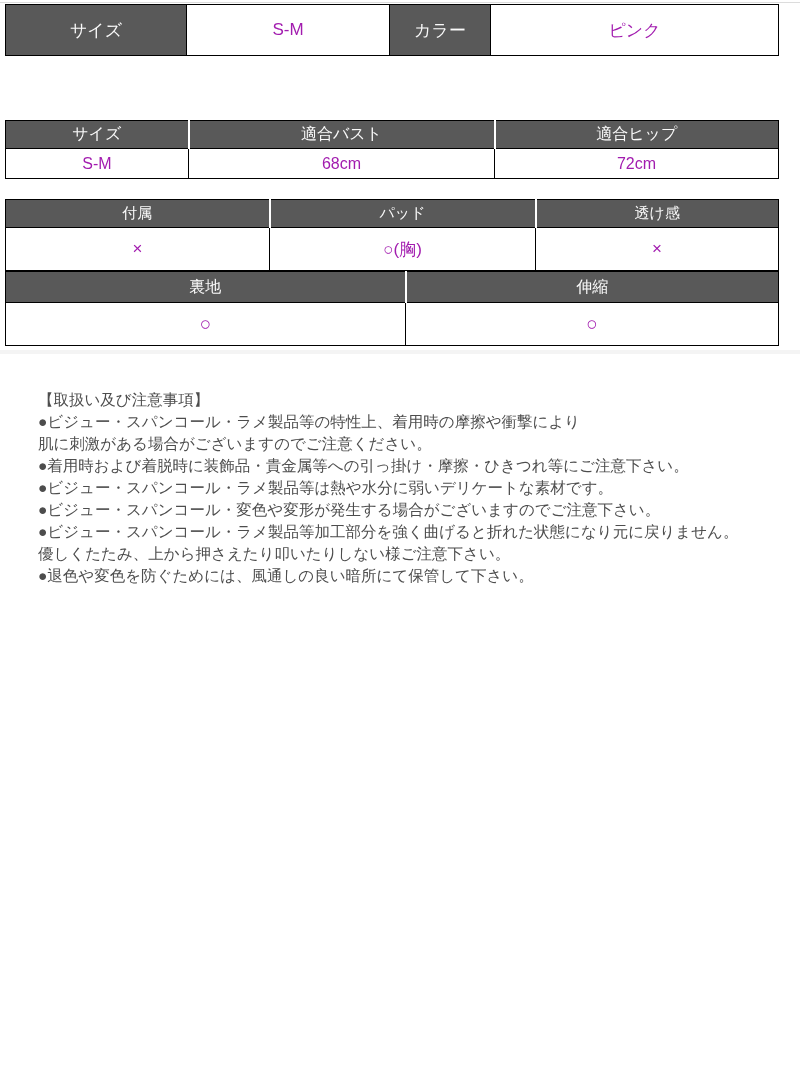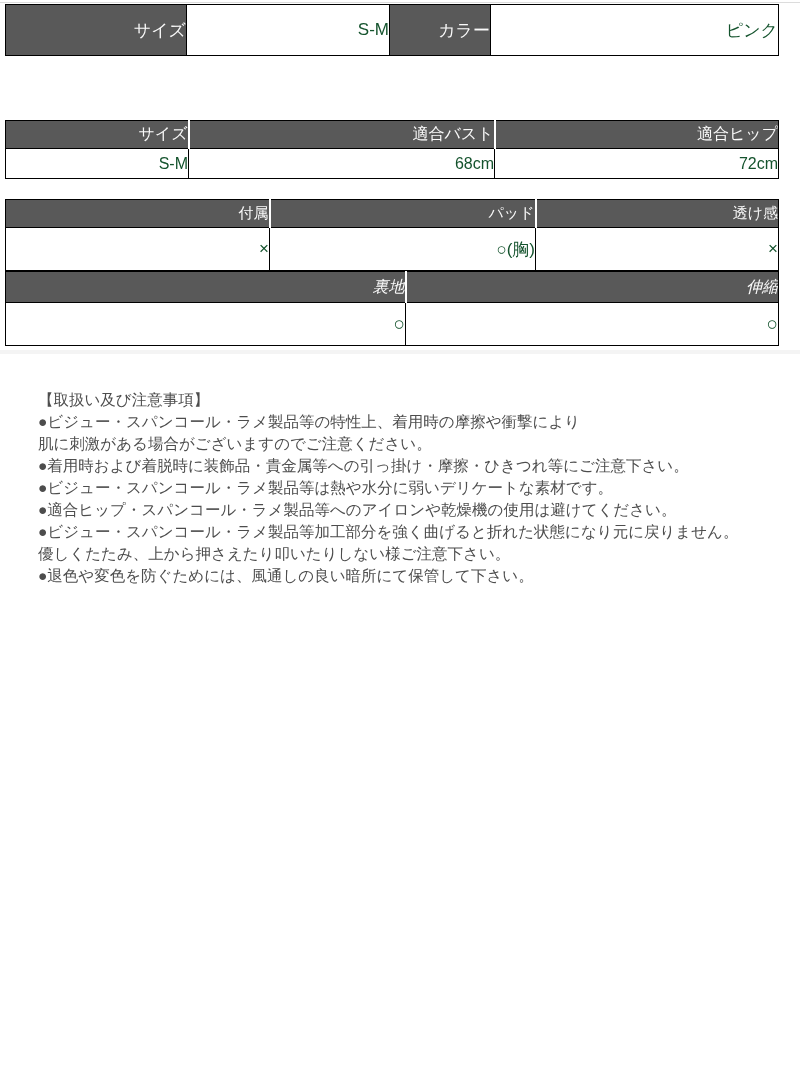--- a/index.html
+++ b/index.html
@@ -6,37 +6,37 @@
   body{
     width:800px;height:1067px;position:relative;overflow:hidden;
     font-family:"Liberation Sans","DejaVu Sans",sans-serif;
     -webkit-font-smoothing:antialiased;
   }
   .page{position:absolute;inset:0;background:#fff;}
   .hairline-top{position:absolute;top:2px;left:0;width:800px;height:1px;background:#dcdcdc;}
   .divider-bar{position:absolute;top:350px;left:0;width:800px;height:4px;background:#f4f4f4;}
 
   table{border-collapse:collapse;table-layout:fixed;position:absolute;left:5px;}
-  td,th{border:1px solid #000;text-align:right;vertical-align:middle;
+  td,th{border:1px solid #000;text-align:center;vertical-align:middle;
         overflow:hidden;white-space:nowrap;padding:0;}
   th{background:#595959;color:#fafafa;font-weight:normal;font-size:17px;}
-  td{color:#14532d;font-size:17px;background:#fff;}
+  td{color:#a21caf;font-size:17px;background:#fff;}
 
   .t1{top:4px;width:773px;}
   .t1 td,.t1 th{height:50px;}
 
   .t2{top:120px;width:773px;}
   .t2 th{height:27px;font-size:16px;}
   .t2 td{height:29px;font-size:16px;}
 
   .t3a{top:199px;width:773px;}
   .t3a th{height:27px;font-size:15px;}
   .t3a td{height:42px;font-size:17px;}
 
-  .t3b{top:271px;width:773px;font-style:italic;}
+  .t3b{top:271px;width:773px;}
   .t3b th{height:30px;font-size:16px;}
   .t3b td{height:42px;font-size:19px;}
 
   
   .wsep th + th{border-left:2px solid #fff;margin-left:42px;}
 
   .notes{position:absolute;left:38px;top:389px;width:760px;
          color:#4d4d4d;font-size:15.5px;line-height:22px;white-space:nowrap;}
   .notes div{height:22px;}
 </style>
@@ -122,19 +122,19 @@
     </table>
 
   <div class="divider-bar"></div>
 
   <div class="notes">
     <div>【取扱い及び注意事項】</div>
     <div>●ビジュー・スパンコール・ラメ製品等の特性上、着用時の摩擦や衝撃により</div>
     <div>肌に刺激がある場合がございますのでご注意ください。</div>
     <div>●着用時および着脱時に装飾品・貴金属等への引っ掛け・摩擦・ひきつれ等にご注意下さい。</div>
     <div>●ビジュー・スパンコール・ラメ製品等は熱や水分に弱いデリケートな素材です。</div>
-    <div>●適合ヒップ・スパンコール・ラメ製品等へのアイロンや乾燥機の使用は避けてください。</div>
+    <div>●ビジュー・スパンコール・変色や変形が発生する場合がございますのでご注意下さい。</div>
     <div>●ビジュー・スパンコール・ラメ製品等加工部分を強く曲げると折れた状態になり元に戻りません。</div>
     <div>優しくたたみ、上から押さえたり叩いたりしない様ご注意下さい。</div>
     <div>●退色や変色を防ぐためには、風通しの良い暗所にて保管して下さい。</div>
   </div>
 
 </div>
 
 </body></html>

